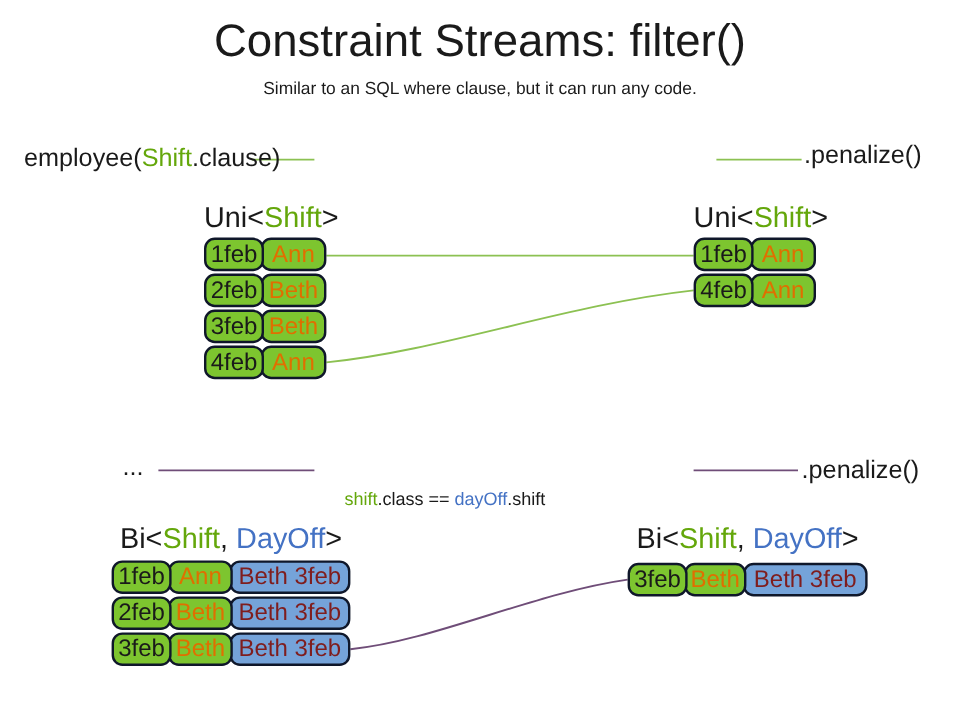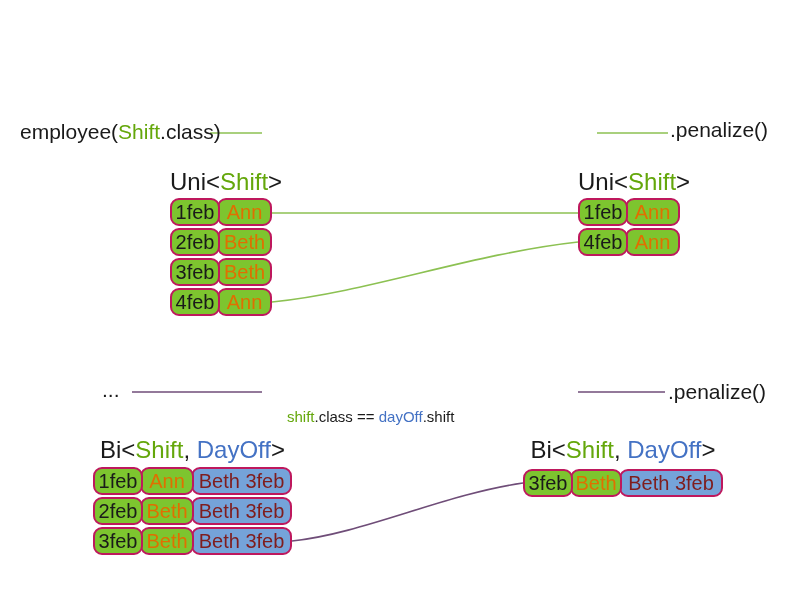--- a/index.html
+++ b/index.html
@@ -11,21 +11,21 @@
   .code{font-size:21px;white-space:pre;line-height:1.15}
   .sm{font-size:15px}
   .green{color:var(--text-green)}
   .blue{color:var(--text-blue)}
   .indent1{margin-top:7px;margin-left:24px;font-size:15px;white-space:pre}
   .indent2{margin-top:5px;margin-left:21px;font-size:15px;white-space:pre}
   .indent3{margin-top:6px;margin-left:19px;font-size:15px;white-space:pre}
   .bigparen{font-size:21px}
   .table-label{font-size:24px;text-align:center;white-space:pre}
   .row{display:flex;margin-bottom:2px;position:relative}
-  .cell{height:28px;box-sizing:border-box;border:2px solid #be185d;border-radius:9px;
+  .cell{height:28px;box-sizing:border-box;border:2px solid #0f172a;border-radius:9px;
         display:flex;align-items:center;justify-content:center;font-size:20px;
         background:var(--box-green);position:relative}
   .cell.date{z-index:3}
   .cell.name{margin-left:-3px;color:var(--text-orange);z-index:2}
   .cell.pair{margin-left:-3px;background:var(--box-blue);z-index:1;color:#7f1d1d}
   .uni .date{width:50px}
   .uni .name{width:55px}
   .bi-l .date{width:50px}.bi-l .name{width:54px}.bi-l .pair{width:101px}
   .bi-r .date{width:50px}.bi-r .name{width:52px}.bi-r .pair{width:104px}
   svg.connectors{position:absolute;left:0;top:0;width:800px;height:600px;z-index:0;pointer-events:none}
@@ -41,22 +41,24 @@
   <svg class="connectors">
     <line class="gline" x1="210" y1="133" x2="262" y2="133"></line>
     <line class="gline" x1="597" y1="133" x2="668" y2="133"></line>
     <line class="gline" x1="272" y1="213" x2="578" y2="213"></line>
     <path class="gline" d="M 272 302 C 370 292, 470 254, 578 242"></path>
     <line class="pline" x1="132" y1="392" x2="262" y2="392"></line>
     <line class="pline" x1="578" y1="392" x2="665" y2="392"></line>
     <path class="pline" d="M 292 541 C 362 534, 445 494, 523 483"></path>
   </svg>
 
+  <div class="abs title z">Constraint Streams: filter()</div>
+  <div class="abs subtitle z">Similar to an SQL where clause, but it can run any code.</div>
 
-  <div class="abs code z" style="left:20px;top:120px"><span>employee(</span><span class="green">Shift</span><span>.class)</span></div>
+  <div class="abs code z" style="left:20px;top:120px"><span>employee(</span><span class="green">Shift</span><span>.clause)</span></div>
 
 
   <div class="abs code z" style="left:670px;top:118px">.penalize()</div>
 
   <div class="abs table-label z" style="left:170px;top:168px;width:102px"><span>Uni&lt;</span><span class="green">Shift</span><span>&gt;</span></div>
   <div class="abs table-label z" style="left:578px;top:168px;width:102px"><span>Uni&lt;</span><span class="green">Shift</span><span>&gt;</span></div>
 
   <div class="abs uni z" style="left:170px;top:198px">
     <div class="row">
         <div class="cell date">1feb</div>

